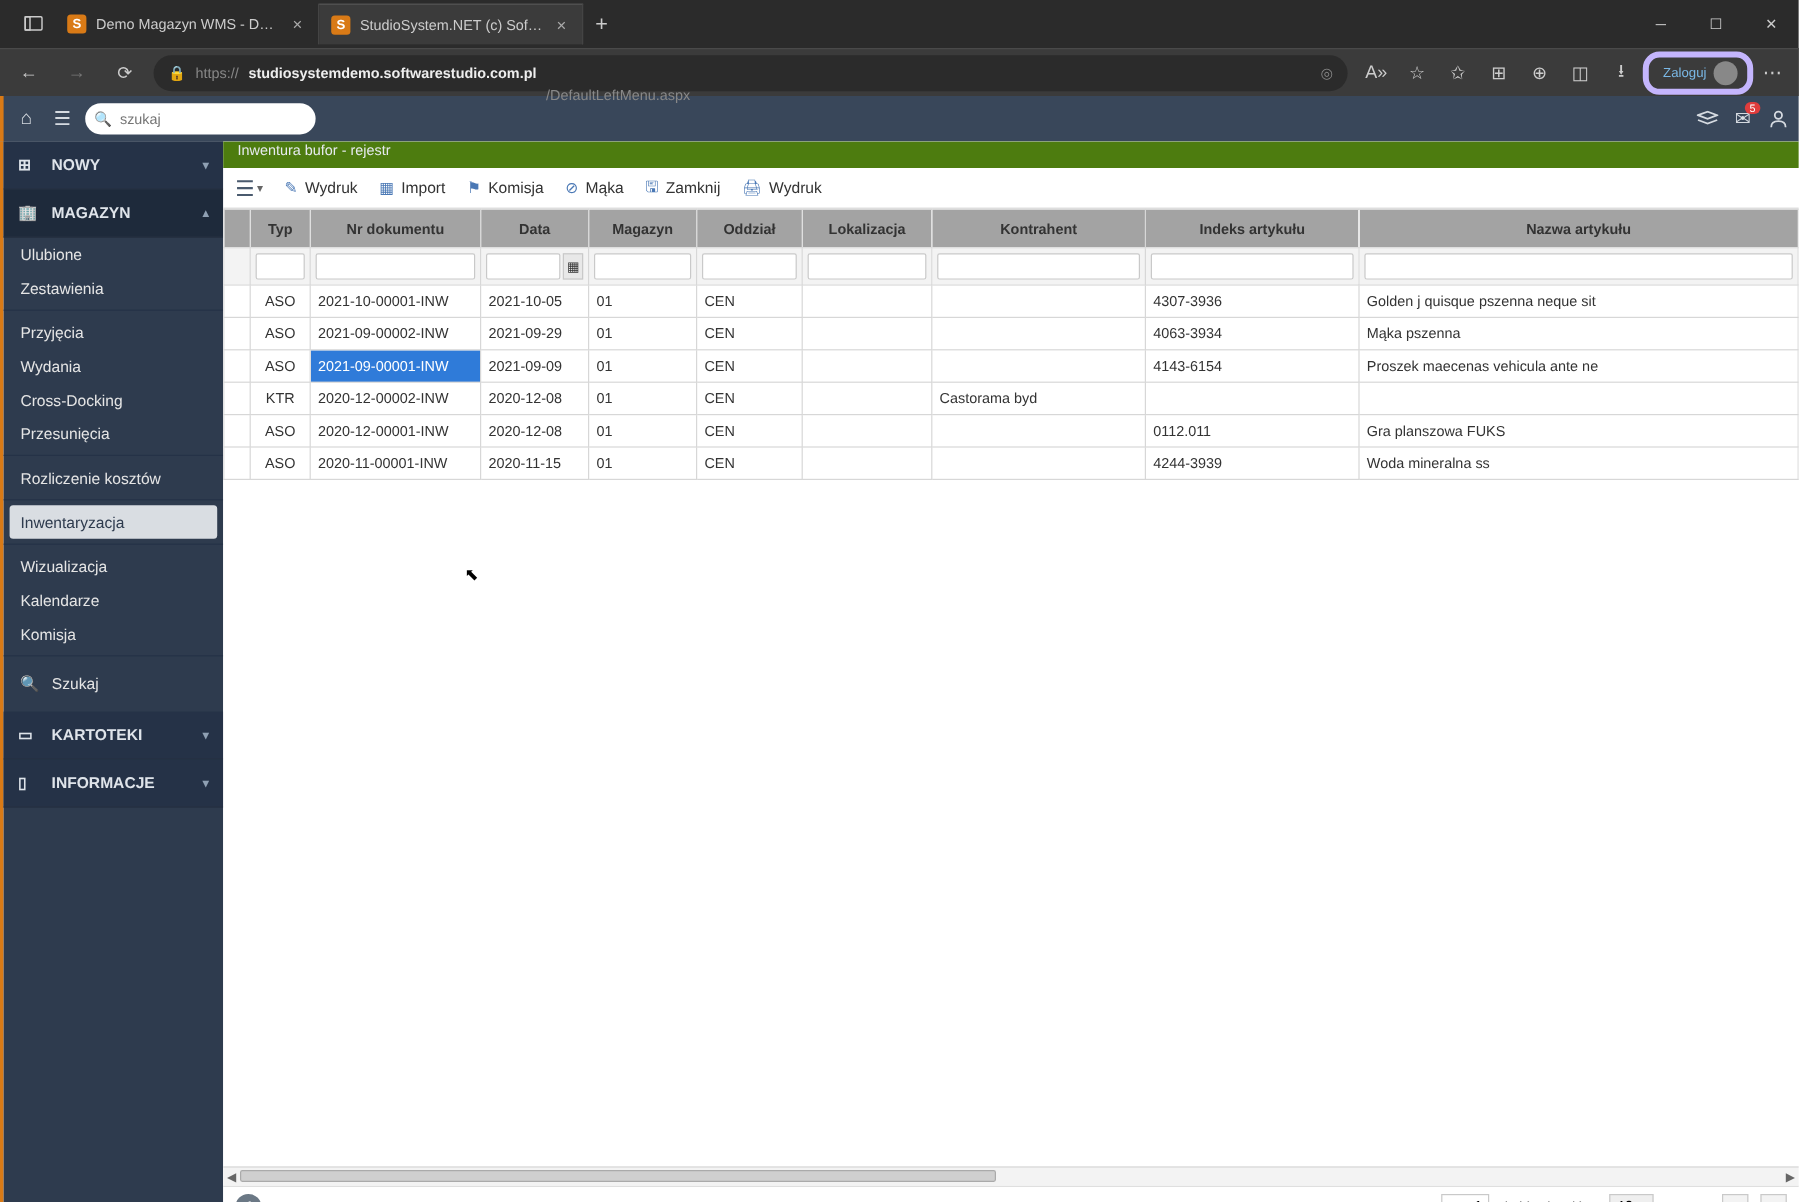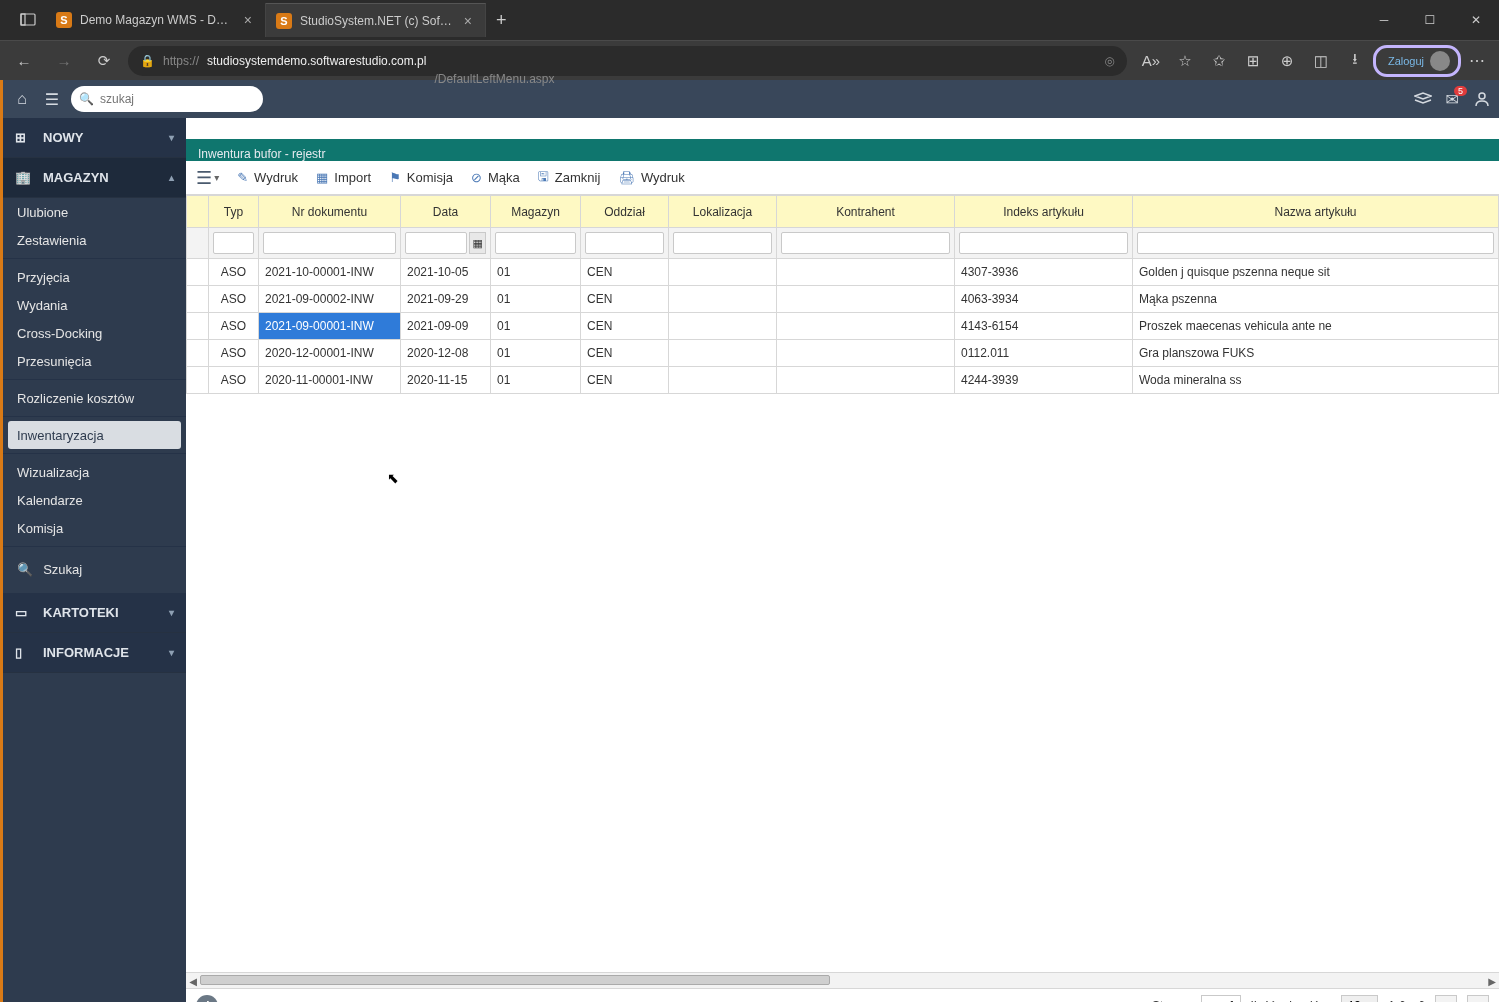--- a/index.html
+++ b/index.html
@@ -14,25 +14,25 @@
 .btab .fav { width:16px; height:16px; background:#d97a16; border-radius:3px; display:flex; align-items:center; justify-content:center; color:#fff; font-weight:bold; font-size:11px;}
 .btab .tlabel { flex:1; white-space:nowrap; overflow:hidden; text-overflow:ellipsis; }
 .btab .tclose { color:#aaa; font-size:14px; padding:0 3px;}
 .new-tab { color:#ccc; padding:0 10px; font-size:18px;}
 .win-controls { display:flex; }
 .win-btn { width:46px; height:40px; display:flex; align-items:center; justify-content:center; color:#ccc; font-size:12px;}
 .addr-bar { height:40px; display:flex; align-items:center; gap:8px; padding:0 8px; background:#3b3b3b; border-top:1px solid #4a4a4a;}
 .nav-btn { width:32px; height:32px; display:flex; align-items:center; justify-content:center; color:#ccc; font-size:15px;}
 .url-box { flex:1; height:30px; background:#2b2b2b; border-radius:15px; display:flex; align-items:center; padding:0 12px; color:#bbb; gap:8px;}
 .url-box .proto { color:#888;}
-.url-box .domain { color:#eee;}
+.url-box .domain { color:#eee;font-weight:bold;}
 .url-box .path { color:#888;margin-top:36px;}
 .url-box .spacer { flex:1;}
 .right-icons { display:flex; gap:2px; align-items:center;}
-.login-btn { border:3px solid #c4b5fd; border-radius:14px; padding:3px 8px 3px 12px; display:flex; align-items:center; gap:6px; color:#7ab8e6; font-size:11px;}
+.login-btn { border:5px solid #c4b5fd; border-radius:14px; padding:3px 8px 3px 12px; display:flex; align-items:center; gap:6px; color:#7ab8e6; font-size:11px;}
 .login-btn .avatar { width:20px; height:20px; border-radius:50%; background:#888;}
 .dots { color:#ccc; font-size:16px; padding:0 6px;}
 
 .app { display:flex; height:calc(1002px - 80px - 18px); border-left:3px solid #d97a16; }
 .top-strip { height:38px; background:#39475a; display:flex; align-items:center; padding:0 8px; gap:8px; }
 .top-strip .home-ico, .top-strip .list-ico { color:#d5dae0; font-size:16px; width:22px; text-align:center;}
 .search-pill { flex:0 0 180px; height:26px; background:#fff; border-radius:13px; display:flex; align-items:center; padding:0 8px; gap:6px;}
 .search-pill input { border:none; outline:none; font-size:12px; flex:1; color:#333;}
 .top-right { margin-left:auto; display:flex; align-items:center; gap:14px;}
 .top-right .tr-ico { color:#d5dae0; font-size:16px; position:relative;}
@@ -43,30 +43,30 @@
 .side-hdr .chev { margin-left:auto; font-size:10px; color:#8fa0b3;}
 .side-hdr.dark { background:#253247;}
 .side-hdr.expanded { background:#1e2a3b;}
 .side-item { height:28px; display:flex; align-items:center; padding:0 14px; color:#e5e5e5;}
 .side-item.sub { padding-left:14px;}
 .side-group-sep { height:1px; background:#253247; margin:4px 0;}
 .side-item.active { background:#d9dde2; color:#2e3b4e; border-radius:3px; margin:0 5px; padding-left:9px;}
 .side-ico { width:18px; display:inline-block;}
 
 .main { flex:1; display:flex; flex-direction:column; background:#fff;}
-.page-title { background:#0f766e; color:#e6eaef; height:22px; display:flex; align-items:flex-end; padding:0 12px; font-size:12px;margin-top:21px;}
+.page-title { background:#4d7c0f; color:#e6eaef; height:22px; display:flex; align-items:flex-start; padding:0 12px; font-size:12px;}
 .toolbar { height:34px; display:flex; align-items:center; gap:18px; padding:0 10px; border-bottom:1px solid #d7d7d7;}
 .tb-menu { color:#4a5a6e; font-size:18px; display:flex; align-items:center; gap:2px;}
 .tb-btn { display:flex; align-items:center; gap:6px; color:#333; font-size:13px;}
 .tb-btn .ti { color:#4a78b5; font-size:13px;}
 
 .table-wrap { flex:1; overflow:auto; position:relative;}
 table.grid { border-collapse:collapse; width:100%; table-layout:fixed;}
 table.grid th, table.grid td { border:1px solid #d7d7d7; padding:6px 6px; font-size:12px; text-align:left; white-space:nowrap; overflow:hidden;}
-table.grid th { background:#fef9c3; text-align:center; font-weight:normal; color:#333; height:32px;}
+table.grid th { background:#a3a3a3; text-align:center; font-weight:bold; color:#333; height:32px;}
 table.grid tr.filter-row td { background:#f3f3f3; padding:4px;}
 table.grid tr.filter-row input { width:100%; height:22px; border:1px solid #c9c9c9; border-radius:2px; padding:0 4px; font-size:12px;}
 .date-filter { display:flex; gap:2px;}
 .date-filter .cal { width:22px; height:22px; border:1px solid #c9c9c9; background:#e8e8e8; display:flex; align-items:center; justify-content:center; font-size:11px;}
 table.grid td.sel { background:#2f7bd9; color:#fff;}
 .hscroll { height:16px; background:#f3f3f3; border-top:1px solid #d7d7d7; position:relative;}
 .hscroll .thumb { position:absolute; left:14px; top:2px; height:10px; width:48%; background:#cfcfcf; border:1px solid #aaa; border-radius:2px;}
 .hscroll .arrow { position:absolute; top:0; width:14px; height:16px; display:flex; align-items:center; justify-content:center; color:#666; font-size:10px;}
 .hscroll .arrow.left{left:0;} .hscroll .arrow.right{right:0;}
 .footer-bar { height:34px; border-top:1px solid #d7d7d7; display:flex; align-items:center; padding:0 10px; gap:10px; font-size:12px; color:#333;}
@@ -335,20 +335,32 @@
               <td>2021-09-09</td>
               <td>01</td>
               <td>CEN</td>
               <td></td>
               <td></td>
               <td>4143-6154</td>
               <td>Proszek maecenas vehicula ante ne</td>
             </tr>
             <tr>
               <td></td>
+              <td style="text-align: center;">KTR</td>
+              <td>2020-12-00002-INW</td>
+              <td>2020-12-08</td>
+              <td>01</td>
+              <td>CEN</td>
+              <td></td>
+              <td>Castorama byd</td>
+              <td></td>
+              <td></td>
+            </tr>
+            <tr>
+              <td></td>
               <td style="text-align: center;">ASO</td>
               <td>2020-12-00001-INW</td>
               <td>2020-12-08</td>
               <td>01</td>
               <td>CEN</td>
               <td></td>
               <td></td>
               <td>0112.011</td>
               <td>Gra planszowa FUKS</td>
             </tr>

